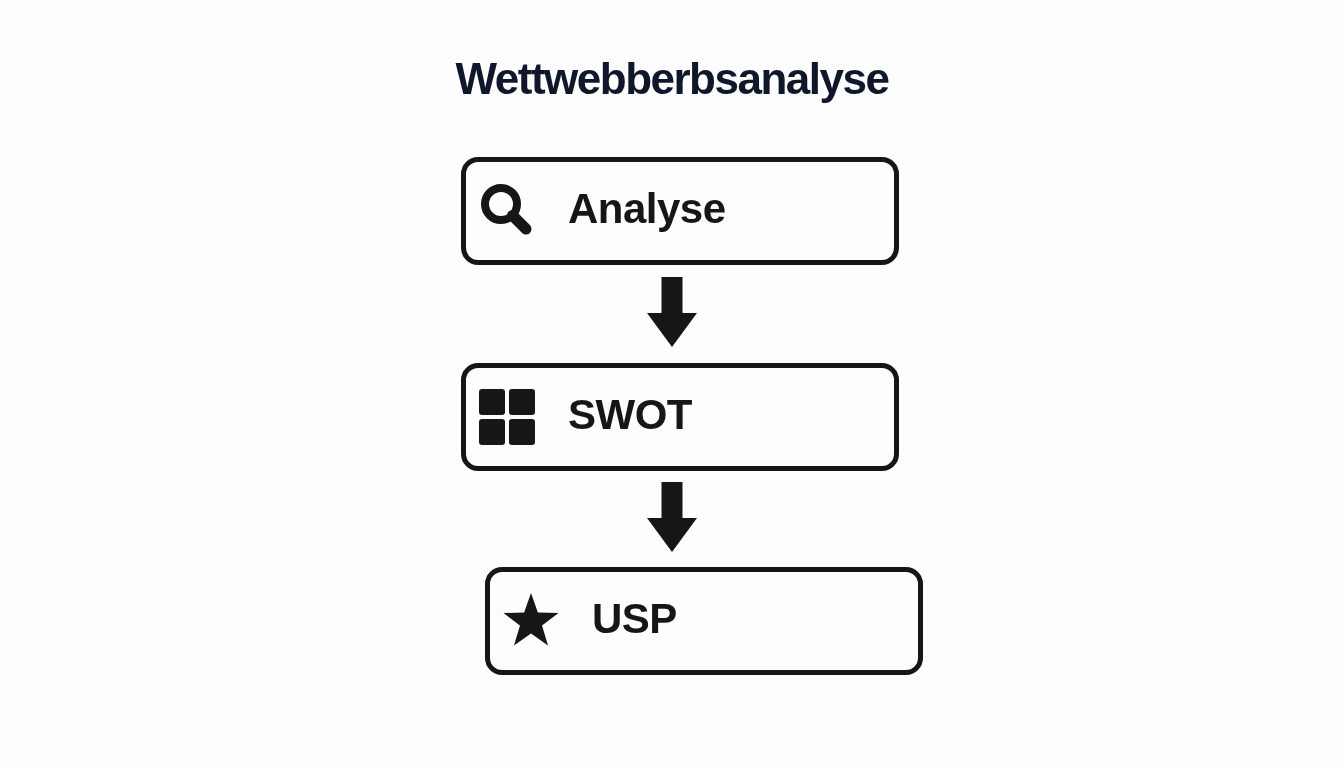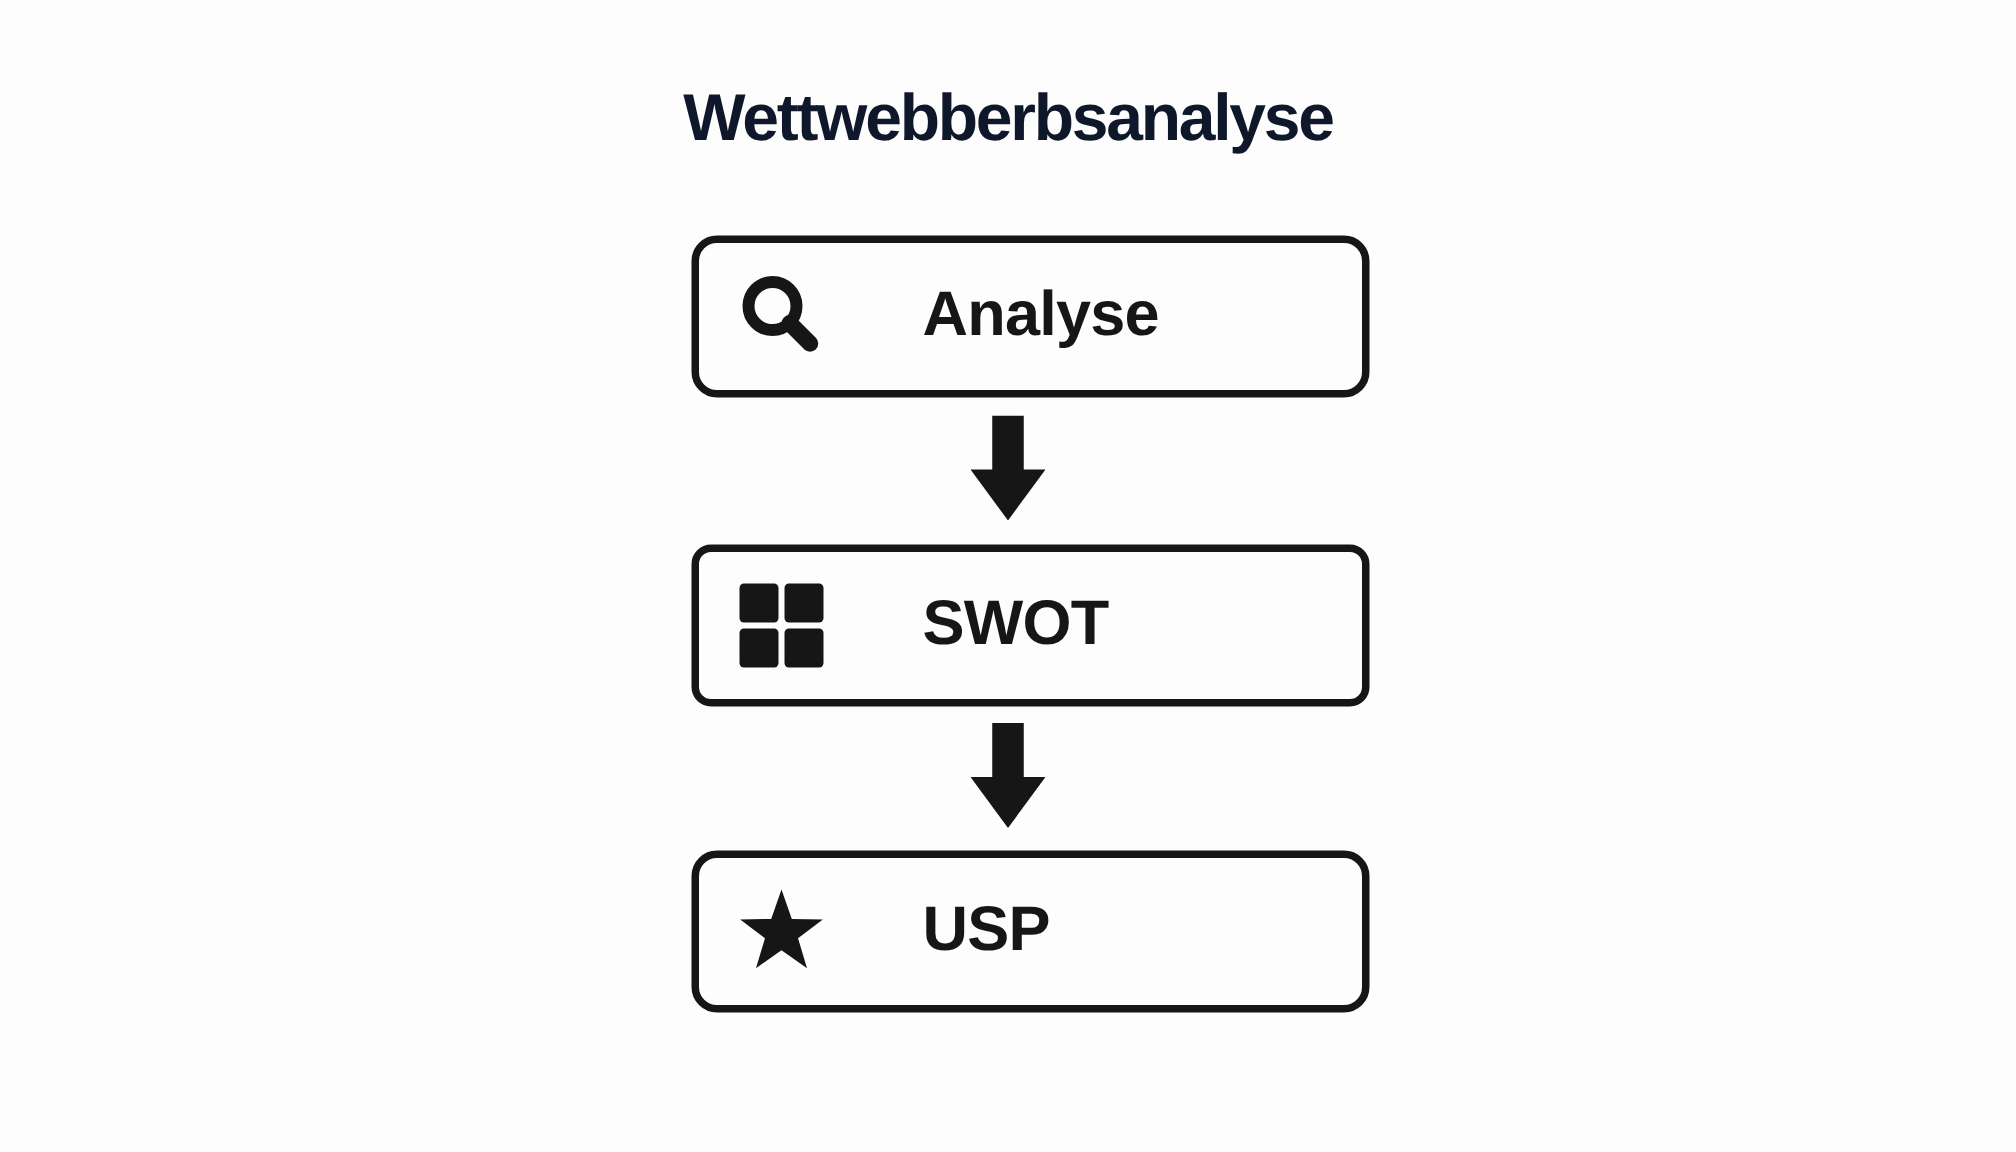--- a/index.html
+++ b/index.html
@@ -33,27 +33,27 @@
   .node {
     position: absolute;
     left: 461px;
     width: 416px;
     height: 98px;
     border: 5px solid #161616;
     border-radius: 17px;
     background: #fdfdfd;
     display: flex;
     align-items: center;
-    padding-left: 26px;
-    gap: 65px;
+    padding-left: 12px;
+    gap: 32px;
     box-sizing: content-box;
   }
   .node-1 { top: 157px; }
-  .node-2 { top: 363px; border-radius: 13px; }
-  .node-3 { top: 567px; }
+  .node-2 { top: 363px; }
+  .node-3 { top: 567px; margin-left: 24px; }
   .node-icon {
     width: 58px;
     height: 58px;
     display: flex;
     align-items: center;
     justify-content: center;
     flex: 0 0 auto;
   }
   .node-label {
     font-size: 42px;

